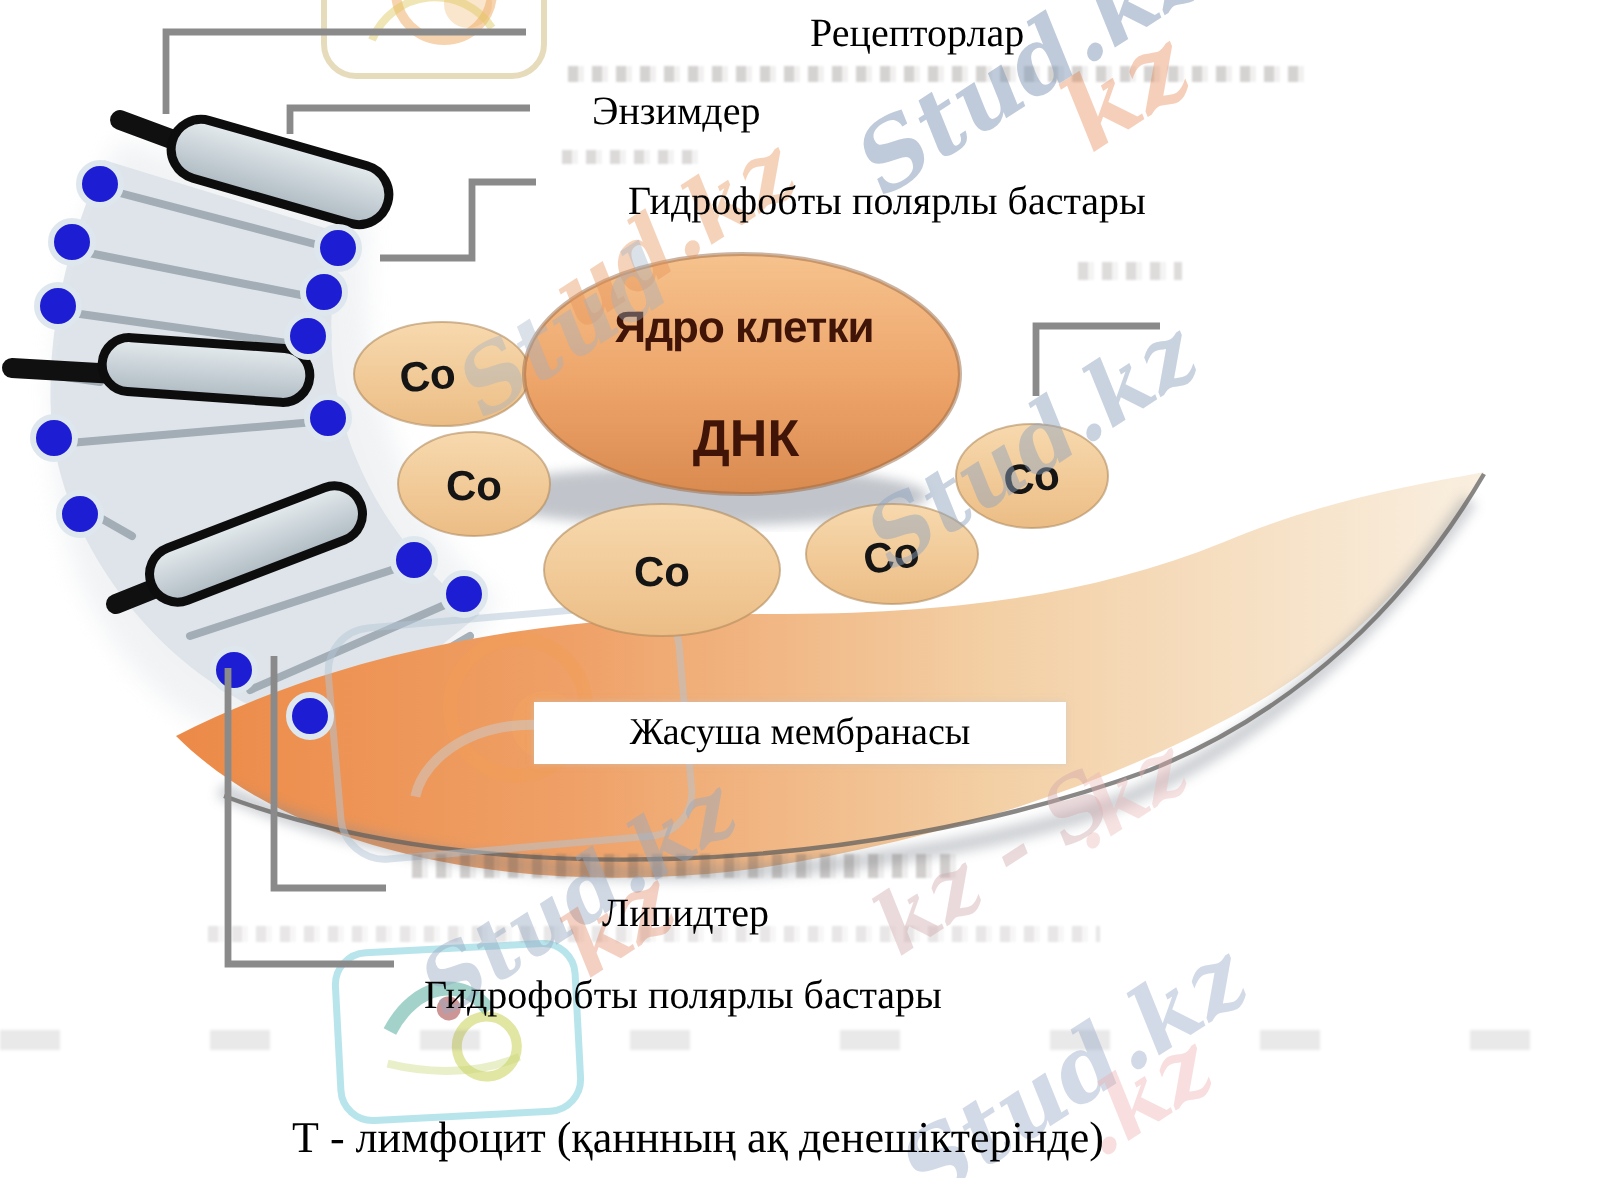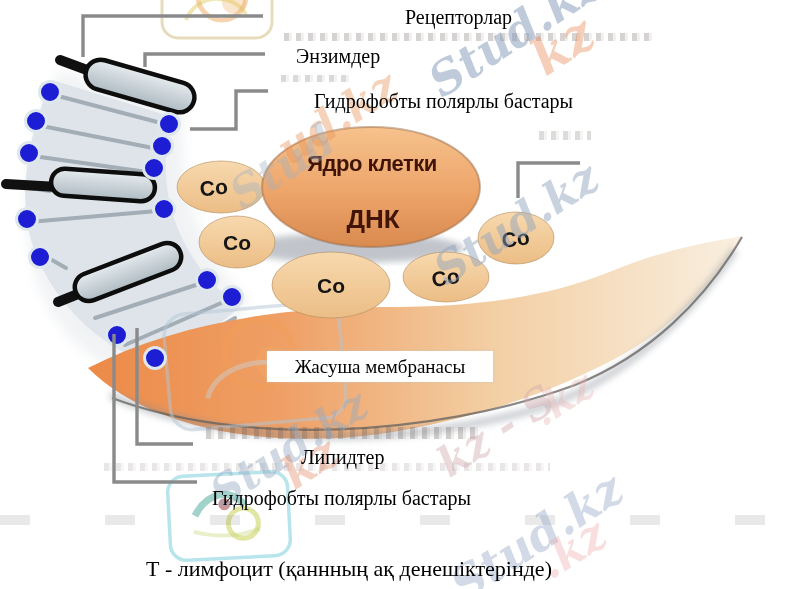--- a/index.html
+++ b/index.html
@@ -3,21 +3,21 @@
 <meta charset="utf-8">
 <style>
   html,body{margin:0;padding:0;background:#fff;}
   .stage{
     position:relative;width:800px;height:589px;background:#ffffff;overflow:hidden;
     font-family:"Liberation Serif", serif;
   }
   .art{position:absolute;left:0;top:0;}
   .lbl{position:absolute;color:#000;font-size:20px;white-space:nowrap;line-height:1.1;}
   .membrane-box{
-    position:absolute;left:267px;top:351px;width:226px;height:31px;background:#ffffff;
+    position:absolute;left:267px;top:351px;width:266px;height:31px;background:#ffffff;
     display:flex;align-items:center;justify-content:center;font-size:19px;color:#000;
     box-shadow:0 0 3px rgba(200,200,200,.6);
   }
   .caption{font-size:22px;}
   .wm{
     position:absolute;font-family:"DejaVu Serif", serif;font-style:italic;font-weight:bold;
     white-space:nowrap;transform:rotate(-33deg);transform-origin:left bottom;pointer-events:none;
   }
   .ghost{
     position:absolute;

